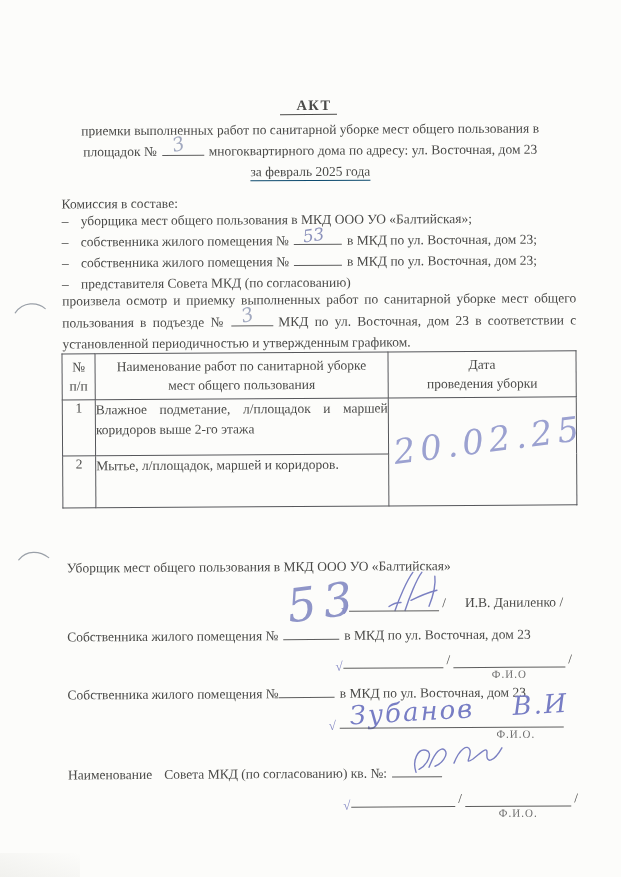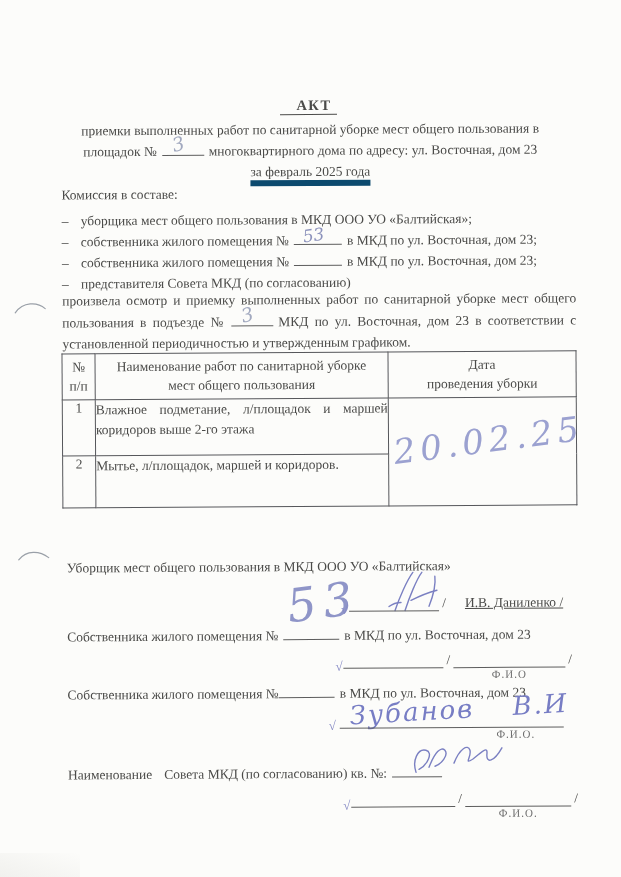--- a/index.html
+++ b/index.html
@@ -10,31 +10,31 @@
     color:#4b4b49; font-size:13.5px;
   }
   .tilt { position:absolute; inset:0; transform:rotate(-0.35deg); transform-origin:50% 50%; }
 
   .abs { position:absolute; }
 
   
   .title { top:97px; left:0; width:100%; text-align:center; font-weight:bold; font-size:14.5px; letter-spacing:1.5px; }
   .title .u { border-bottom:1.4px solid #4b4b49; padding:0 5px 1px 16px; }
   .subtitle { top:119px; left:55px; width:514px; text-align:center; line-height:21px; }
-  .subtitle .u { border-bottom:6px solid #0c4a6e; padding-bottom:1px; }
+  .subtitle .u { border-bottom:1px solid #0c4a6e; padding-bottom:1px; }
 
   
   .blank { display:inline-block; border-bottom:1px solid #5d5d5d; height:13px; position:relative; vertical-align:baseline; margin:0 5px; }
   .w42{width:42px} .w48{width:48px} .w56{width:56px} .w50{width:50px}
   .hw { font-family:"DejaVu Serif",serif; font-style:italic; }
   .hw-blank { position:absolute; left:10px; top:-8px; font-size:19px; color:#a2a9bf; transform:rotate(-14deg); }
   .hw-blank2 { position:absolute; left:9px; top:-6px; font-size:17px; color:#8d93bc; transform:rotate(-8deg); }
 
   
-  .commission-heading { top:186px; left:63px;text-align:right; }
+  .commission-heading { top:195px; left:63px;text-align:right; }
   .commission-list { top:209px; left:63px; width:514px; line-height:21px; }
   .c-item .dash { display:inline-block; width:19px; }
 
   
   .inspection { top:289px; left:63px; width:514px; line-height:21.5px; text-align:justify; }
 
   
   .work-table { top:352px; left:62px; width:514px; border-collapse:collapse; table-layout:fixed; }
   .work-table th, .work-table td { border:1px solid #56575b; font-weight:normal; vertical-align:top; padding:0; }
   .work-table th { text-align:center; padding:3px 4px 4px; line-height:19px; white-space:pre-line; }
@@ -46,21 +46,21 @@
   
   .sign-heading { top:531px; left:66px; }
   .cleaner-label { top:559px; left:66px; }
   .sig-row { display:flex; align-items:flex-end; }
   .tick { font-size:13px; color:#8488c4; line-height:10px; transform:translateY(3px); margin-right:1px; }
   .uline { display:inline-block; border-bottom:1px solid #5d5d5d; height:12px; }
   .slash { margin:0 3px; }
   .fio-wrap { position:relative; }
   .fio { position:absolute; top:13px; left:0; right:0; text-align:center; font-size:11px; letter-spacing:1px; color:#6e6e6e; }
   .sig-a { top:596px; left:340px; }
-  .sig-a .name { margin-left:16px;text-decoration:underline; }
+  .sig-a .name { margin-left:16px; }
   .sig-a-svg { top:571px; left:386px; }
   .big53 { top:575px; left:286px; font-size:46px; letter-spacing:7px; color:#8f95c8; transform:rotate(-7deg); }
   .owner1-label { top:626px; left:66px; }
   .sig-b { top:653px; left:334px; }
   .owner2-label { top:684px; left:66px; }
   .sig-c { top:715px; left:338px; width:224px; border-bottom:1px solid #5d5d5d; height:13px; }
   .sig-c .tick { position:absolute; left:-11px; top:3px; }
   .sig-c .fio { left:auto; right:18px; width:60px; top:14px; }
   .zubanov { top:695px; left:348px; font-size:26px; letter-spacing:2px; word-spacing:28px; color:#777dc4; transform:rotate(-3deg); white-space:nowrap; }
   .rep-label { top:764px; left:66px; }

